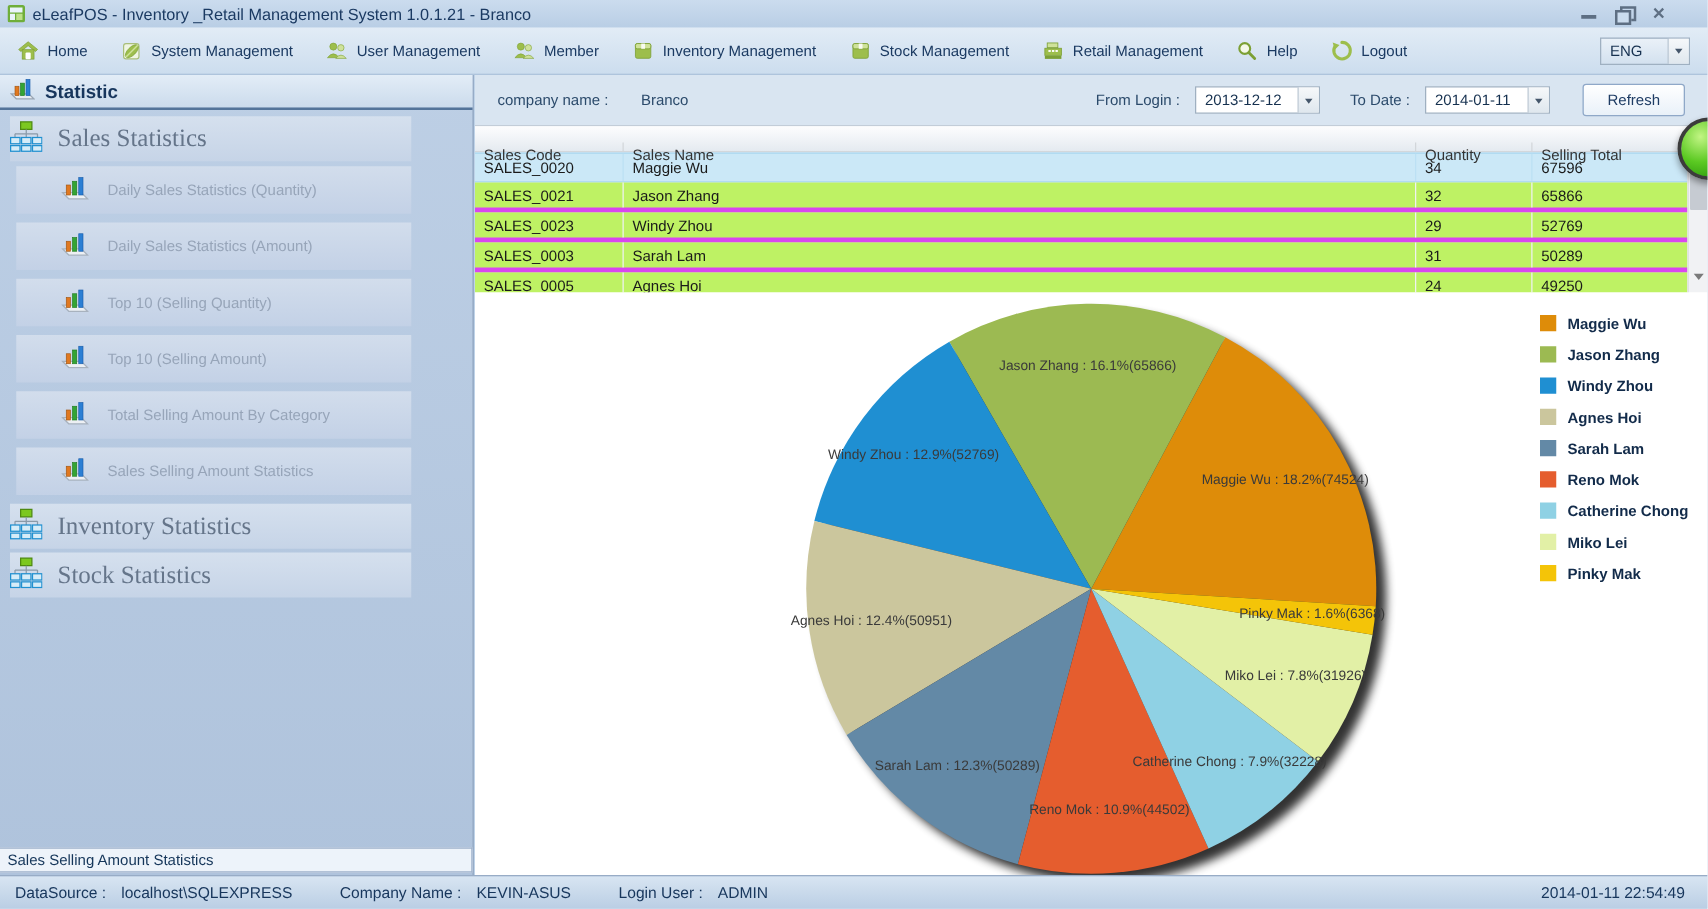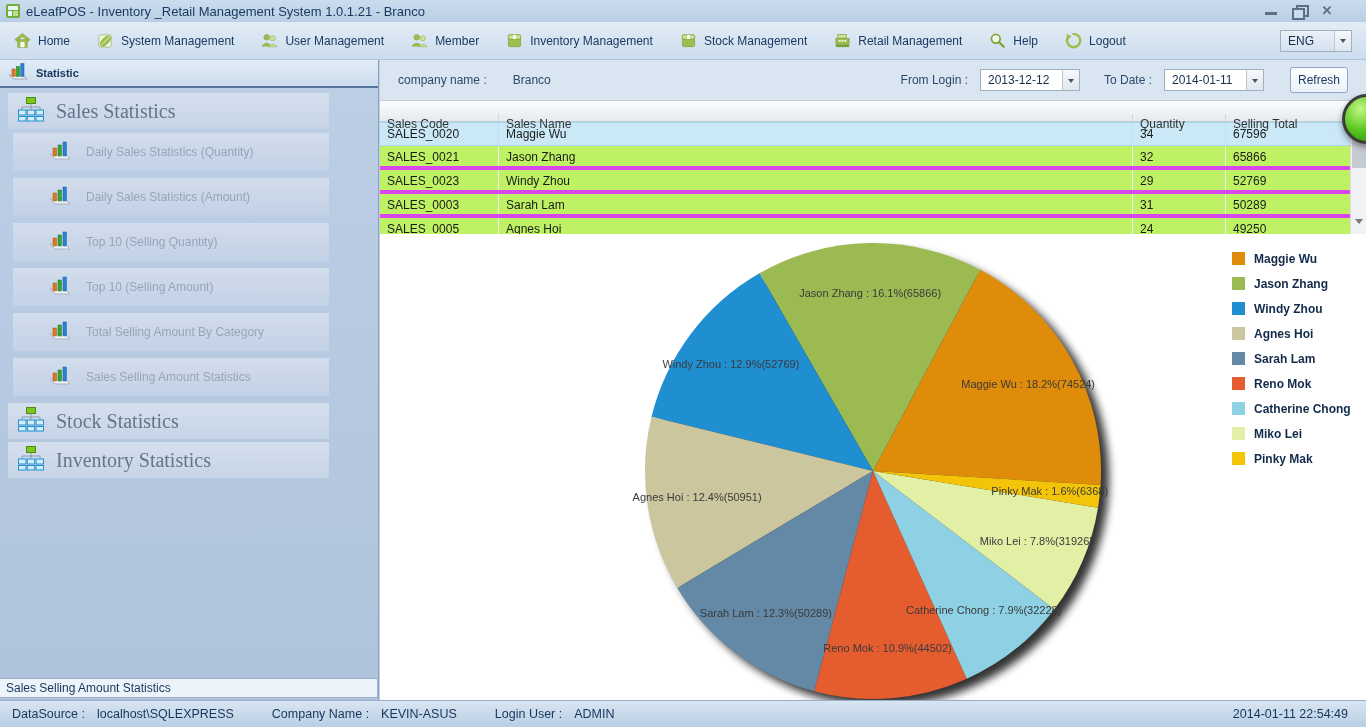--- a/index.html
+++ b/index.html
@@ -32,39 +32,39 @@
   .combo.shaded { background:linear-gradient(#EAF1F8,#D3E1EF); }
   .combo .val { flex:1; padding:3px 7px; font-size:12px; color:#15304F; white-space:nowrap; overflow:hidden; }
   .combo .dbtn { width:17px; border-left:1px solid #BCC8D4; background:linear-gradient(#F6F8FA,#DFE7EE);
     display:flex; align-items:center; justify-content:center; }
   .combo .dbtn::after { content:""; width:0; height:0; border:3.5px solid transparent; border-top:4.5px solid #44566B; margin-top:4px; }
   
   .sidebar { position:absolute; left:0; top:60px; width:379px; height:640px;
     background:linear-gradient(#BDCFE5,#AFC3DC); border-right:1px solid #8AA0BC; }
   .sb-title { height:28px; display:flex; align-items:center; gap:8px; padding:0 8px;
     background:linear-gradient(#E3EDF7,#CBDBEC); border-bottom:2px solid #54749A; }
-  .sb-title .lbl { font-size:11px; font-weight:bold; color:#17365D; }
+  .sb-title .lbl { font-size:15px; font-weight:bold; color:#17365D; }
   .sb-list { padding-top:5px; }
-  .sb-header { height:36px; margin:0 49px 3px 8px; display:flex; align-items:center; gap:12px; padding-left:10px;
+  .sb-header { height:36px; margin:0 49px 3px 8px; display:flex; align-items:center; gap:12px; 
     background:linear-gradient(#D5E0EE,#C6D4E7); }
   .sb-header .lbl { font-family:"Liberation Serif", serif; font-size:20px; color:#65758A; }
   .sb-item { height:38px; margin:4px 49px 7px 13px; display:flex; align-items:center; gap:15px; padding-left:36px;
     background:linear-gradient(#D2DDEC,#C3D1E6); }
   .sb-item .lbl { font-family:Liberation Sans, sans-serif; font-size:12px; color:#97A5B9;text-align:center; }
   .sb-footer { position:absolute; left:0; bottom:2px; width:378px; height:20px;
     background:#EDF3FA; border:1px solid #9FB2CB; border-left:none; display:flex; align-items:center;
     padding:0 6px; font-size:12px; color:#15365A; }
   
   .main { position:absolute; left:380px; top:60px; width:986px; height:640px; background:#fff; }
   .topbar { height:40px; background:#D9E5F1; display:flex; align-items:center; padding:0 18px; font-size:12px; color:#2B4A6B; }
   .topbar .cval { margin-left:26px; }
   .topbar .spacer { flex:1; }
   .date-combo { width:100px; margin:0 0 0 12px; }
   .tolbl { margin-left:24px; }
-  .btn-refresh { width:58px; height:26px; margin-left:26px; border:1px solid #8FA8C8; border-radius:3px;
+  .btn-refresh { width:82px; height:26px; margin-left:26px; border:1px solid #8FA8C8; border-radius:3px;
     background:linear-gradient(#FFFFFF,#E9F1F9); color:#1E3C64; font-size:12px; font-family:inherit; cursor:default; }
   
   .grid { position:relative; height:134px; overflow:hidden; border-top:1px solid #C3CDD8; }
   .gwrap { margin-right:16px; }
   .thead { display:flex; height:21px; background:linear-gradient(#FDFDFE,#E4EAF0); border-bottom:1px solid #C6CBD1; }
   .th { padding:3px 7px; font-size:12px; color:#333; border-right:1px solid #D2D6DA; white-space:nowrap;margin-top:13px; }
   .tr { display:flex; height:24px; background:#bef264; border-bottom:4px solid #d946ef; }
   .tr.selected { background:#CBE8F7; border-top:1px solid #A9D6EF; border-bottom:1px solid #A9D6EF; }
   .td { padding:4px 7px; font-size:12px; color:#1A1A1A; border-right:1px solid #F0F1F2; white-space:nowrap; }
   .tr.selected .td { border-right-color:#BCE0F4; }
@@ -310,42 +310,42 @@
               <rect x="0.5" y="14" width="7.5" height="5"></rect>
               <rect x="9.25" y="14" width="7.5" height="5"></rect>
               <rect x="18" y="14" width="7.5" height="5"></rect>
             </g>
             <g fill="#D6ECF8" stroke="#2090D0">
               <rect x="0.5" y="20.5" width="7.5" height="4.5"></rect>
               <rect x="9.25" y="20.5" width="7.5" height="4.5"></rect>
               <rect x="18" y="20.5" width="7.5" height="4.5"></rect>
             </g>
           </svg></span>
-        <span class="lbl">Stock Statistics</span>
+        <span class="lbl">Inventory Statistics</span>
       </div>
       <div class="sb-header">
         <span><svg width="26" height="26" viewBox="0 0 26 26">
             <rect x="8.5" y="1.5" width="9" height="6" fill="#7CC820" stroke="#4E8A10"></rect>
             <line x1="13" y1="7.5" x2="13" y2="11" stroke="#8A9AA8"></line>
             <line x1="4" y1="11" x2="22" y2="11" stroke="#8A9AA8"></line>
             <line x1="4" y1="11" x2="4" y2="14" stroke="#8A9AA8"></line>
             <line x1="13" y1="11" x2="13" y2="14" stroke="#8A9AA8"></line>
             <line x1="22" y1="11" x2="22" y2="14" stroke="#8A9AA8"></line>
             <g fill="#D6ECF8" stroke="#2090D0">
               <rect x="0.5" y="14" width="7.5" height="5"></rect>
               <rect x="9.25" y="14" width="7.5" height="5"></rect>
               <rect x="18" y="14" width="7.5" height="5"></rect>
             </g>
             <g fill="#D6ECF8" stroke="#2090D0">
               <rect x="0.5" y="20.5" width="7.5" height="4.5"></rect>
               <rect x="9.25" y="20.5" width="7.5" height="4.5"></rect>
               <rect x="18" y="20.5" width="7.5" height="4.5"></rect>
             </g>
           </svg></span>
-        <span class="lbl">Inventory Statistics</span>
+        <span class="lbl">Stock Statistics</span>
       </div>
     </div>
   <div class="sb-footer">Sales Selling Amount Statistics</div>
 </div>
 
 <div class="main">
   <div class="topbar">
     <span>company name :</span>
     <span class="cval">Branco</span>
     <span class="spacer"></span>

